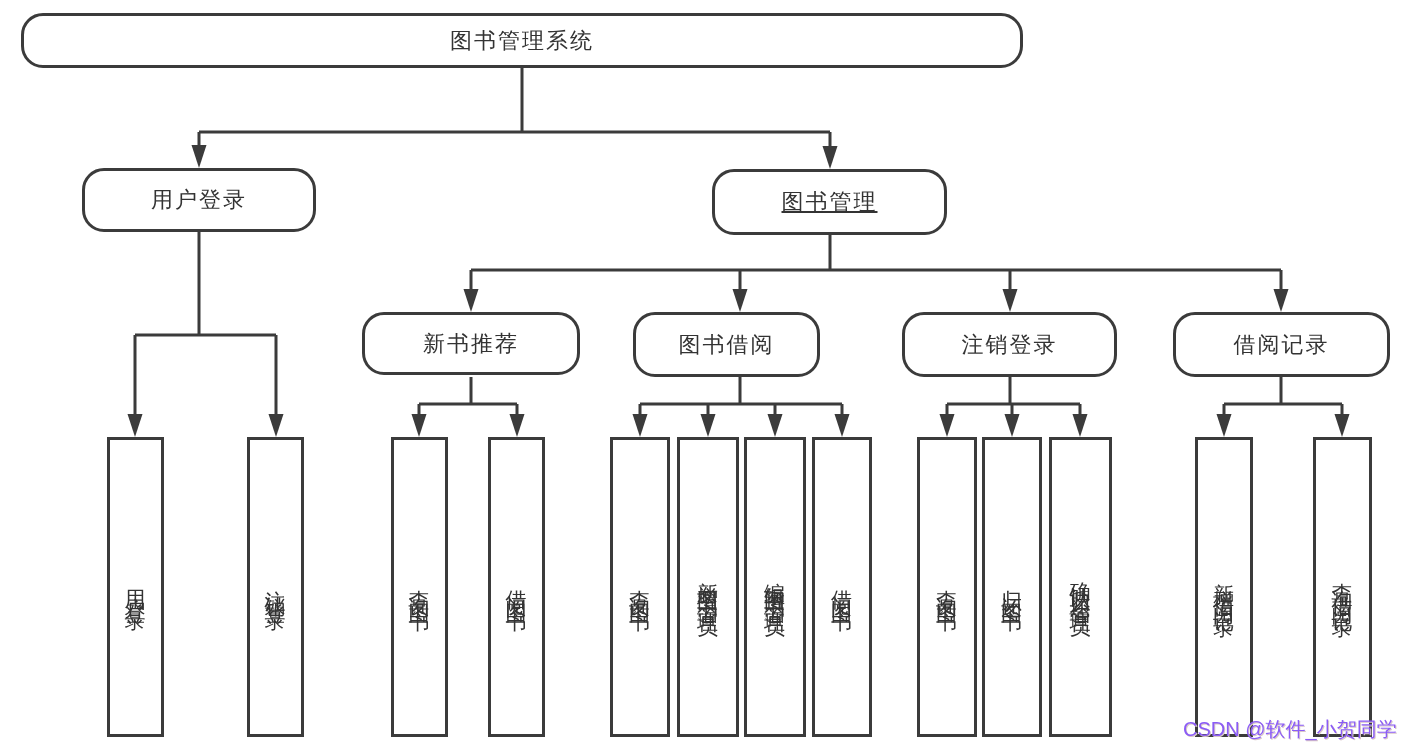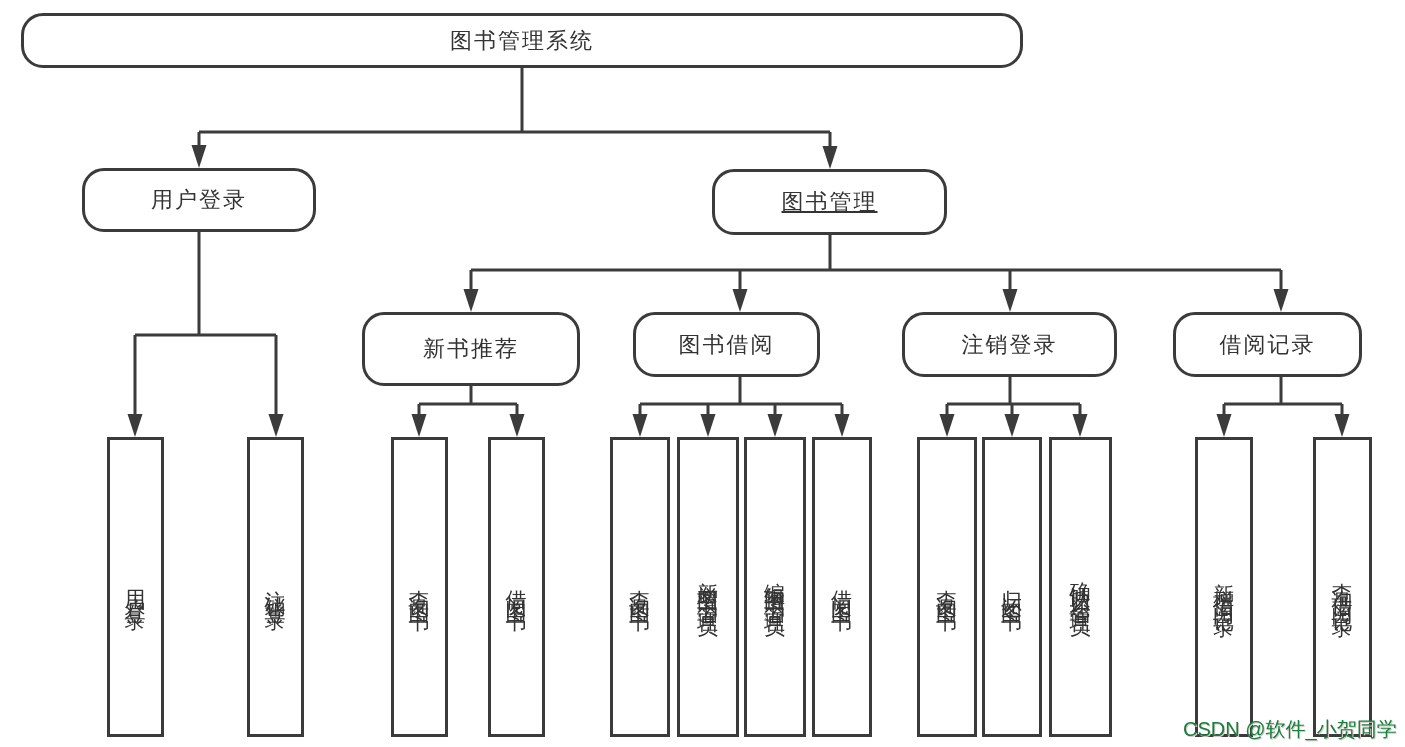--- a/index.html
+++ b/index.html
@@ -54,45 +54,45 @@
     font-size: 21px;
     writing-mode: vertical-rl;
     text-orientation: mixed;
     letter-spacing: 7px;
     line-height: 1;
   }
   
   #n-root   { left: 21px;  top: 13px;  width: 1002px; height: 55px; }
   #n-login  { left: 82px;  top: 168px; width: 234px;  height: 64px; }
   #n-mgmt   { left: 712px; top: 169px; width: 235px;  height: 66px; text-decoration: underline; }
-  #n-rec    { left: 362px; top: 312px; width: 218px;  height: 74px; text-align: right; }
+  #n-rec    { left: 362px; top: 312px; width: 218px;  height: 63px; text-align: right; }
   #n-borrow { left: 633px; top: 312px; width: 187px;  height: 65px; }
   #n-cur    { left: 902px; top: 312px; width: 215px;  height: 65px; }
-  #n-hist   { left: 1173px;top: 312px; width: 189px;  height: 65px; text-align: right; }
+  #n-hist   { left: 1173px;top: 312px; width: 217px;  height: 65px; text-align: right; }
   
   #l-ulogin  { left: 107px;  width: 57px; }
   #l-logout  { left: 247px;  width: 57px; }
   #l-query1  { left: 391px;  width: 57px; }
   #l-borrow1 { left: 488px;  width: 57px; }
   #l-query2  { left: 610px;  width: 60px; }
   #l-add     { left: 677px;  width: 62px; letter-spacing: 5px; }
   #l-edit    { left: 744px;  width: 62px; letter-spacing: 5px; }
   #l-borrow2 { left: 812px;  width: 60px; }
   #l-query3  { left: 917px;  width: 60px; }
   #l-return  { left: 982px;  width: 60px; }
   #l-confirm { left: 1049px; width: 63px; letter-spacing: 5px; }
   #l-addrec  { left: 1195px; width: 58px; }
   #l-qryrec  { left: 1313px; width: 59px; }
   #watermark {
     position: absolute;
     left: 1183px;
     top: 716px;
     z-index: 3;
     font-size: 20px;
-    color: #15803d;
+    color: #8b5cf6;
     white-space: nowrap;
     text-shadow: 1px 1px 0 #d9c7c7;
     text-align: right;
   }
 </style>
 </head>
 <body>
 
 <div id="stage">
 

